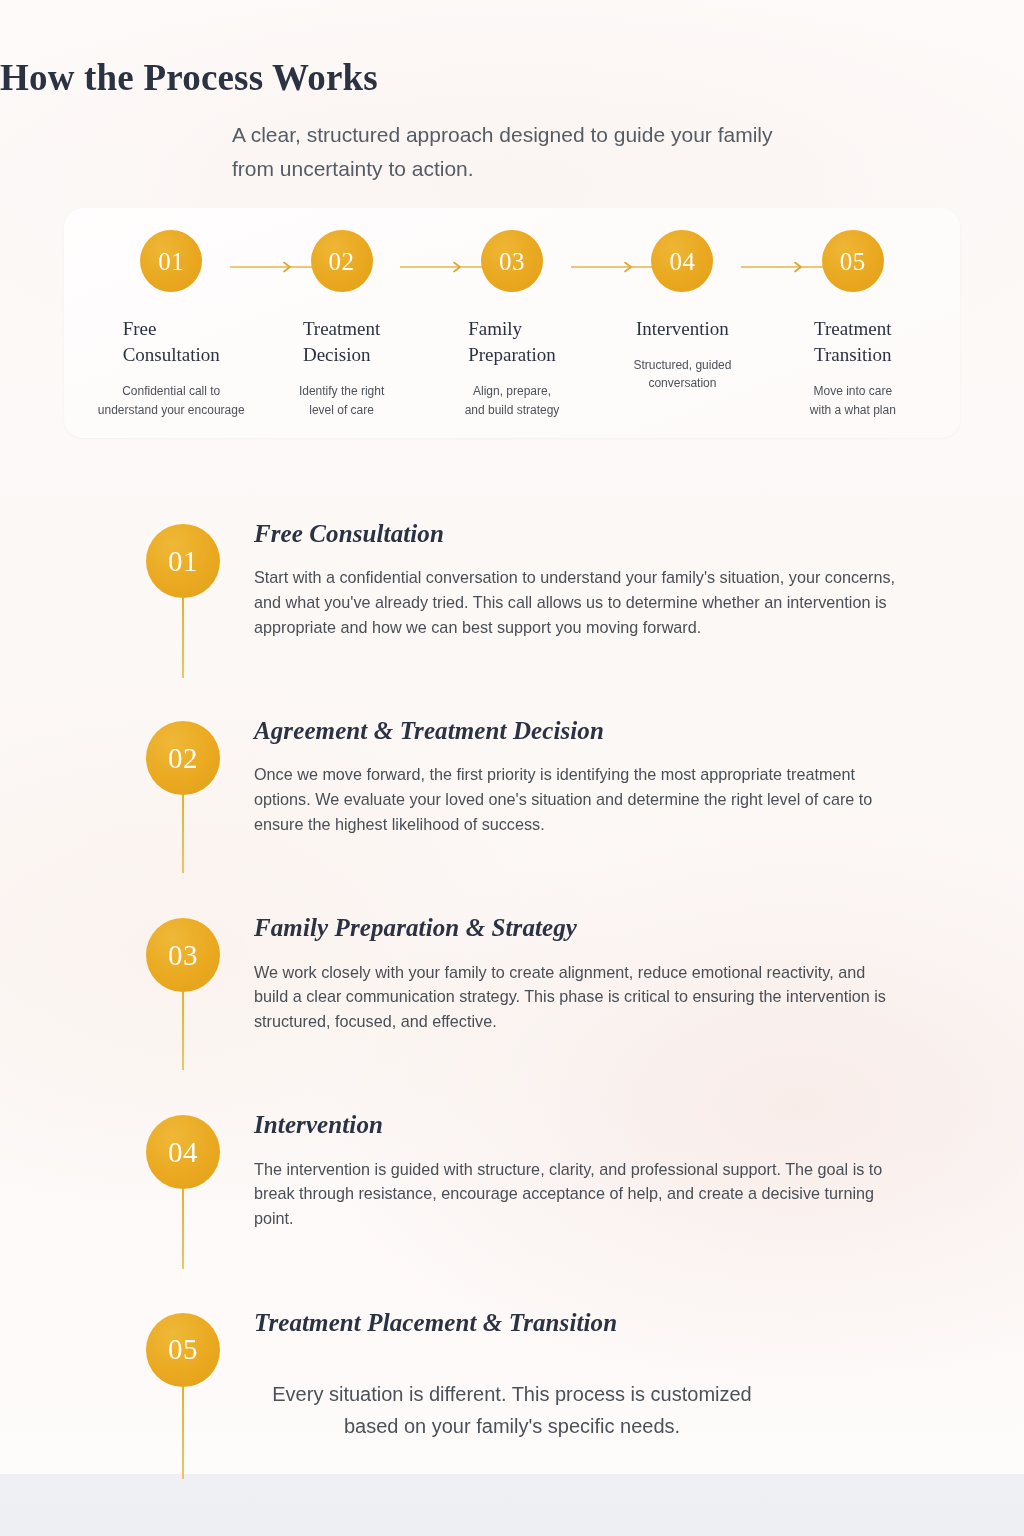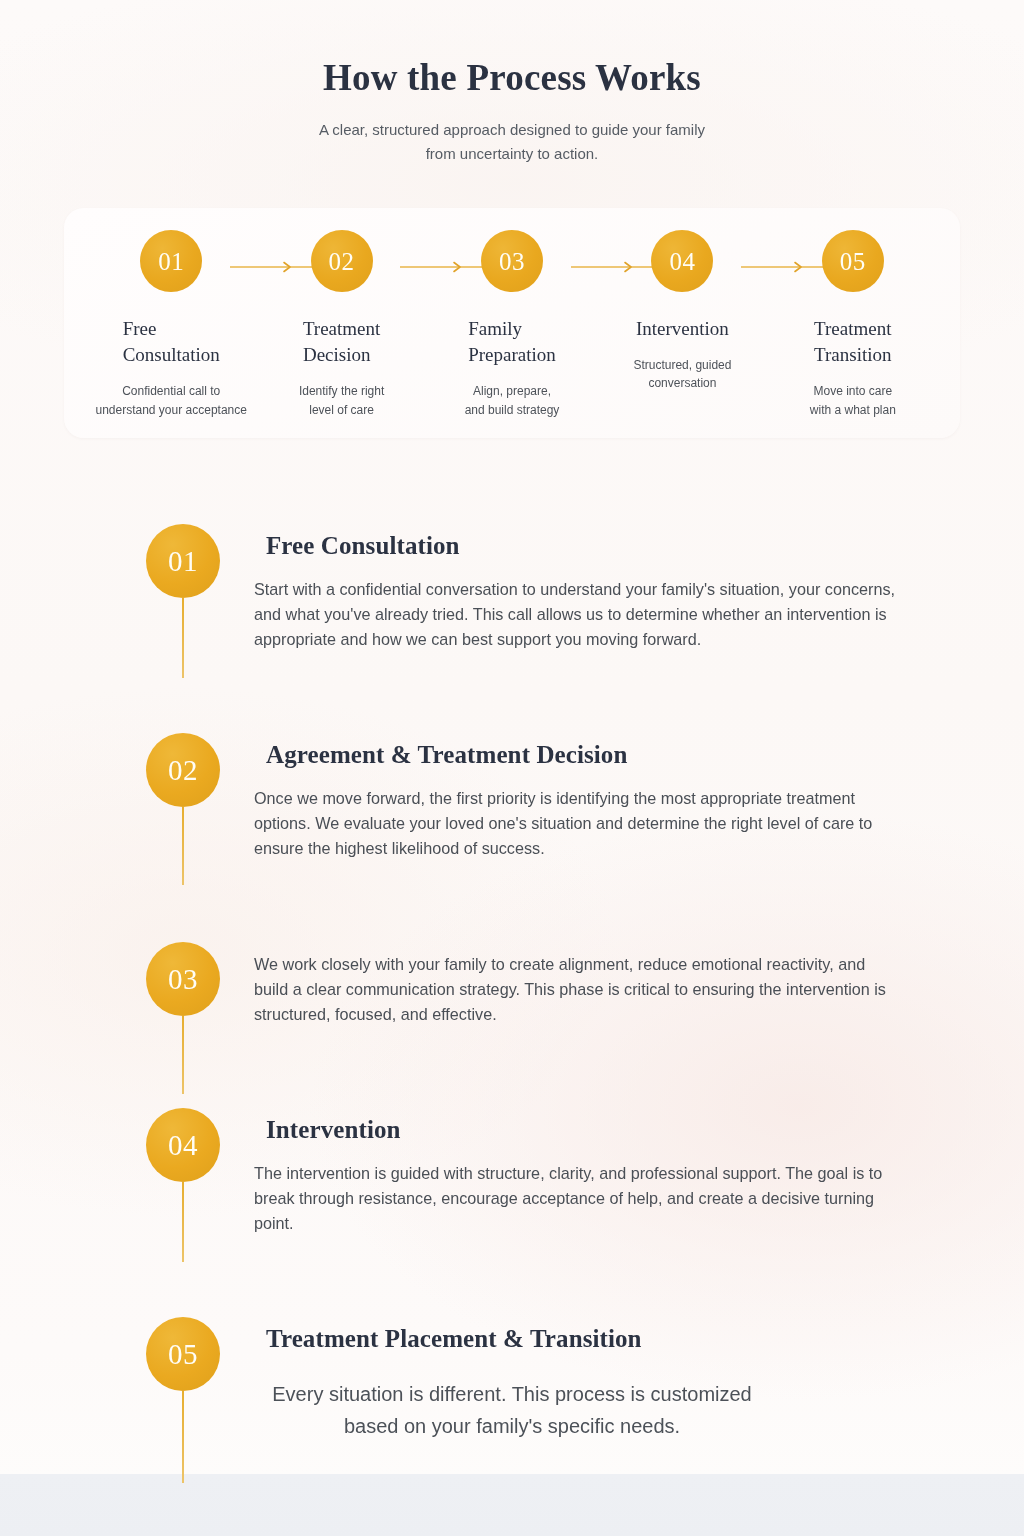--- a/index.html
+++ b/index.html
@@ -34,36 +34,35 @@
     background: linear-gradient(180deg, #eef0f4 0%, #edeff3 100%);
   }
 
   .content {
     position: relative;
     width: 1024px;
   }
 
   
   .header {
-    text-align: center;
     padding-top: 56px;
   }
   .page-title {
     font-family: "Liberation Serif", serif;
     font-size: 37px;
     font-weight: 700;
     color: #2b3242;
     letter-spacing: 0.2px;
     margin: 0;
     line-height: 1.2;
   }
   .page-subtitle {
     margin: 18px auto 0;
     width: 560px;
-    font-size: 15px;
+    font-size: 21px;
     line-height: 1.58;
     color: #565c64;
     font-weight: 400;
   }
 
   
   .overview-card {
     position: absolute;
     left: 64px;
     top: 208px;
@@ -172,23 +171,24 @@
     z-index: 1;
   }
   .tl-body {
     margin-left: 108px;
     width: 648px;
   }
   .tl-title {
     font-family: "Liberation Serif", serif;
     font-size: 25px;
     color: #2b3242;
-    margin: 12px;
+    margin: 0;
     line-height: 1.25;
     letter-spacing: 0.1px;
+    font-style: italic;
   }
   .tl-desc {
     margin: 16px 0 0;
     font-size: 16.2px;
     line-height: 1.52;
     color: #4a4f56;
   }
 
   
   .footer-note {
@@ -226,21 +226,21 @@
         <svg class="step-arrow" viewBox="0 0 104 12">
           <line x1="0" y1="6" x2="104" y2="6" stroke="#e9b64a" stroke-width="1.3"></line>
           <polyline points="54,1.5 60,6 54,10.5" fill="none" stroke="#e1a32a" stroke-width="1.6" stroke-linecap="round" stroke-linejoin="round"></polyline>
         </svg>
         <div class="step-title">
           <span>Free</span><br>
           <span>Consultation</span>
         </div>
         <div class="step-desc">
           <span>Confidential call to</span><br>
-          <span>understand your acceptance</span>
+          <span>understand your encourage</span>
         </div>
       </div>
 
       <div class="step">
         <div class="step-badge">02</div>
         <svg class="step-arrow" viewBox="0 0 104 12">
           <line x1="0" y1="6" x2="104" y2="6" stroke="#e9b64a" stroke-width="1.3"></line>
           <polyline points="54,1.5 60,6 54,10.5" fill="none" stroke="#e1a32a" stroke-width="1.6" stroke-linecap="round" stroke-linejoin="round"></polyline>
         </svg>
         <div class="step-title">
@@ -316,20 +316,21 @@
       <div class="tl-body">
         <h2 class="tl-title">Agreement &amp; Treatment Decision</h2>
         <p class="tl-desc">Once we move forward, the first priority is identifying the most appropriate treatment options. We evaluate your loved one's situation and determine the right level of care to ensure the highest likelihood of success.</p>
       </div>
     </div>
 
     <div class="tl-item">
       <div class="tl-badge">03</div>
       <div class="tl-connector" style="height:78px"></div>
       <div class="tl-body">
+        <h2 class="tl-title">Family Preparation &amp; Strategy</h2>
         <p class="tl-desc">We work closely with your family to create alignment, reduce emotional reactivity, and build a clear communication strategy. This phase is critical to ensuring the intervention is structured, focused, and effective.</p>
       </div>
     </div>
 
     <div class="tl-item">
       <div class="tl-badge">04</div>
       <div class="tl-connector" style="height:80px"></div>
       <div class="tl-body">
         <h2 class="tl-title">Intervention</h2>
         <p class="tl-desc">The intervention is guided with structure, clarity, and professional support. The goal is to break through resistance, encourage acceptance of help, and create a decisive turning point.</p>

